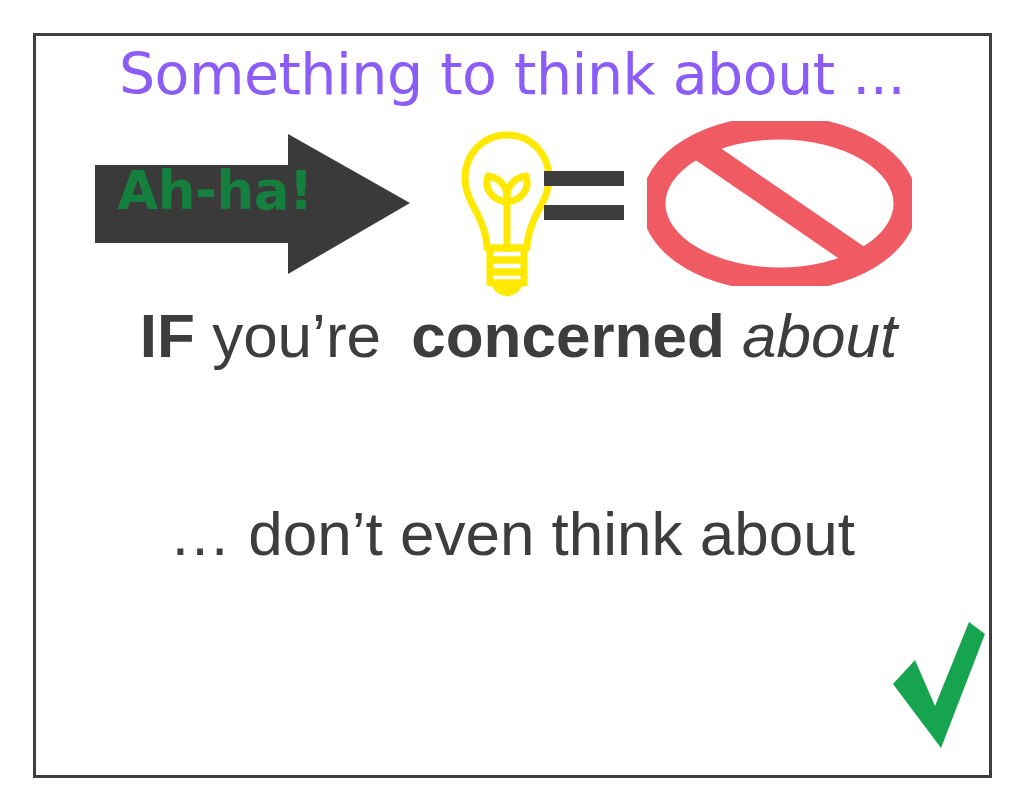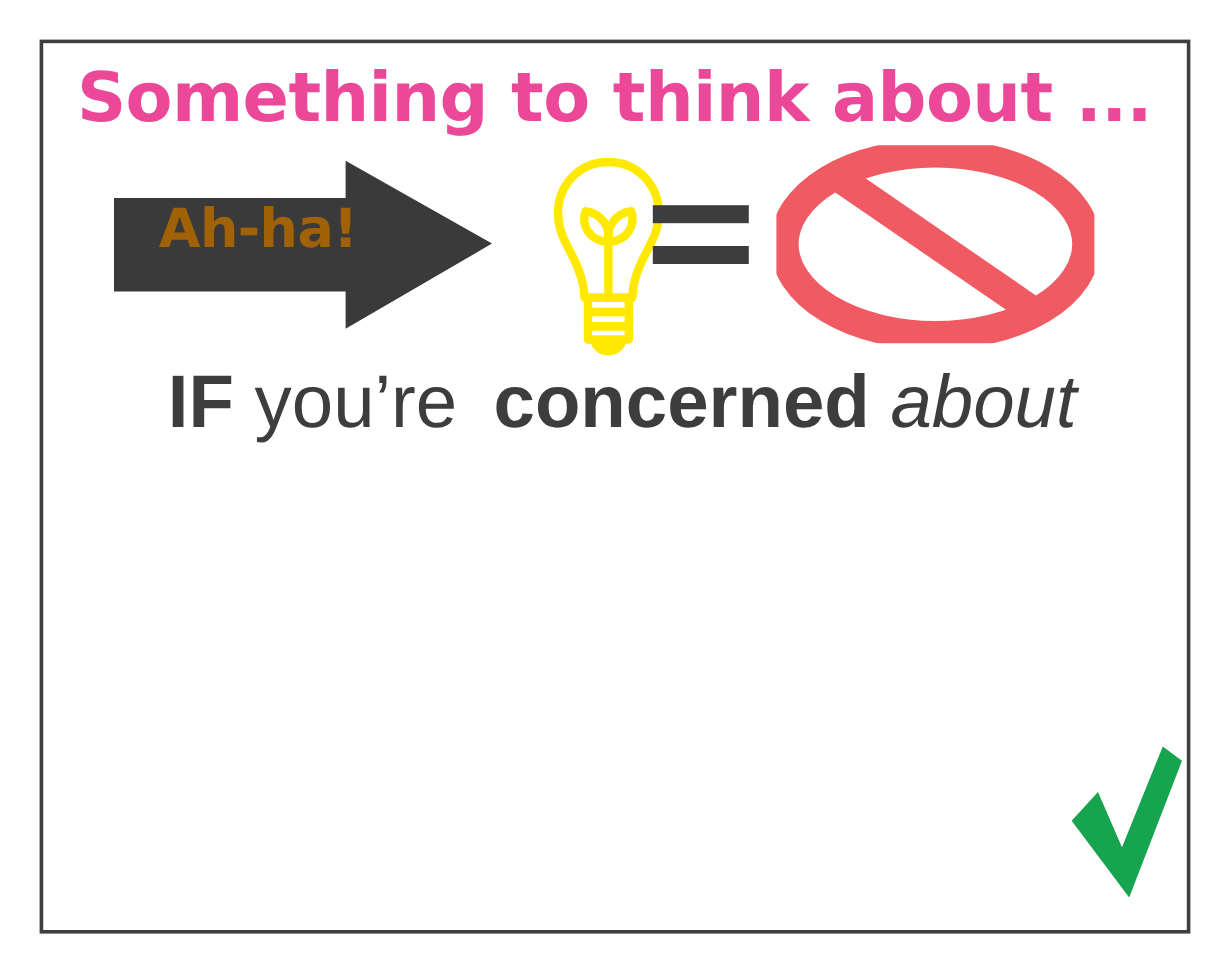--- a/index.html
+++ b/index.html
@@ -28,28 +28,27 @@
     background: #ffffff;
   }
 
   
   #title {
     position: absolute;
     left: 0;
     top: 46px;
     width: 100%;
     text-align: center;
-    color: #ec4899;
+    color: #8b5cf6;
     font-family: "DejaVu Sans", sans-serif;
-    font-weight: bold;
+    font-weight: normal;
     font-size: 57px;
     letter-spacing: -0.5px;
     white-space: nowrap;
     line-height: 1;
-    margin-top: 8px;
   }
 
   
   #icon-row {
     position: absolute;
     left: 33px;
     top: 128px;
     width: 959px;
     height: 175px;
   }
@@ -62,24 +61,24 @@
     width: 315px;
     height: 145px;
   }
   #arrow-wrap svg { display: block; }
   #ahha-label {
     position: absolute;
     left: 20px;
     top: 31px;
     width: 200px;
     text-align: center;
-    color: #a16207;
+    color: #15803d;
     font-family: "DejaVu Sans", sans-serif;
     font-weight: bold;
-    font-size: 45px;
+    font-size: 53px;
     line-height: 52px;
     white-space: nowrap;
     letter-spacing: -0.5px;
   }
 
   
   #bulb {
     position: absolute;
     left: 424px;
     top: 0px;
@@ -192,20 +191,21 @@
         <ellipse cx="132.5" cy="82.5" rx="126" ry="76" fill="none" stroke="#F05A63" stroke-width="24"></ellipse>
         <line x1="45" y1="22" x2="221" y2="143" stroke="#F05A63" stroke-width="24" stroke-linecap="butt"></line>
       </svg>
     </div>
 
   </div>
 
   <div class="body-line" id="line-if"><span class="w-bold">IF</span> <span class="w-light">you’re</span> <span class="w-bold">concerned</span> <span class="w-italic">about</span></div>
 
 
+  <div class="body-line w-light" id="line-dont">… don’t even think about</div>
 
 
   <div id="check">
     <svg width="96" height="140" viewBox="0 0 96 140">
       <path d="M2,64 L24,40 L44,86 L78,2 L94,14 L50,128 Z" fill="#17A44E"></path>
     </svg>
   </div>
 
 </div>
 

